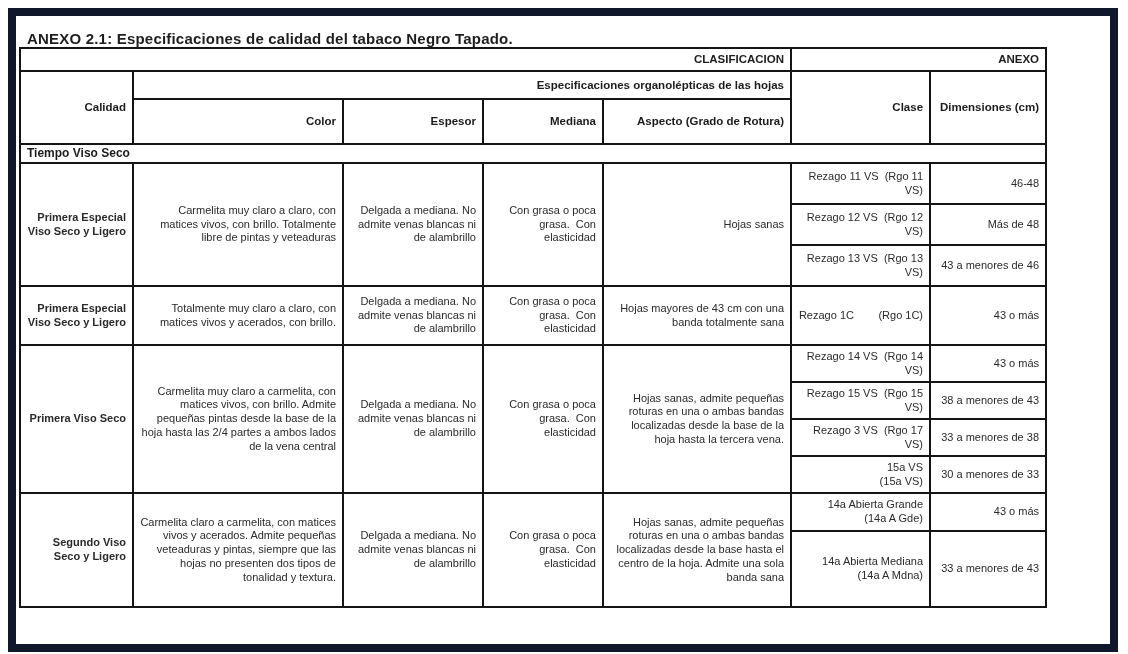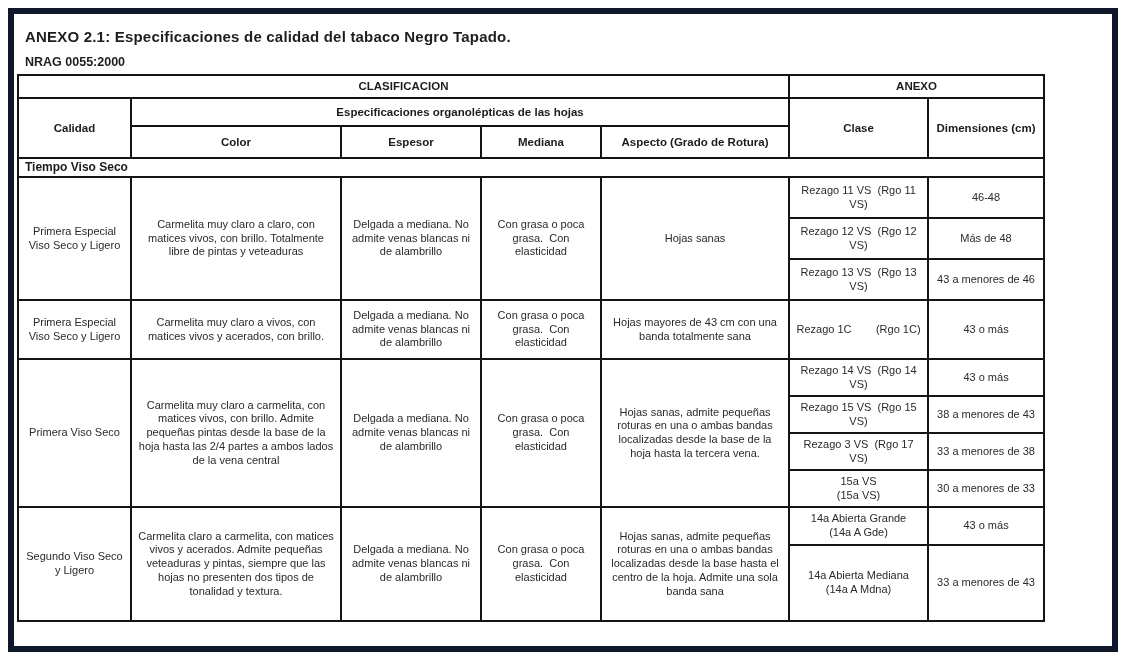--- a/index.html
+++ b/index.html
@@ -10,21 +10,21 @@
     font-family: "Liberation Sans", sans-serif;
   }
   .page {
     position: relative;
     width: 1128px; height: 654px;
     background: #ffffff;
   }
   .frame {
     position: absolute;
     left: 8px; top: 8px; right: 10px; bottom: 2px;
-    border: 6px solid #0f172a;
+    border: 8px solid #0f172a;
     background: #ffffff;
     box-sizing: border-box;
     padding: 2px 0 0 3px;
   }
   .doc-title {
     margin: 12px 0 0 8px;
     font-size: 15px;
     font-weight: bold;
     color: #1e1e1e;
     letter-spacing: 0.2px;
@@ -38,66 +38,65 @@
   table.spec {
     border-collapse: collapse;
     table-layout: fixed;
     width: 1026px;
     border: 2px solid #000;
   }
   table.spec th, table.spec td {
     border: 2px solid #141414;
     color: #2a2a2a;
     vertical-align: middle;
-    text-align: center;
+    text-align: right;
     padding: 0 6px;
     font-size: 11px;
     line-height: 1.25;
     white-space: pre-wrap;
     overflow: hidden;
     box-sizing: border-box;
   }
   table.spec th {
     font-weight: bold;
     font-size: 11.5px;
     color: #1c1c1c;
     background: #ffffff;
   }
   thead tr.hr1 { height: 23px; }
   thead tr.hr2 { height: 28px; }
-  thead tr.hr3 { height: 32px; }
+  thead tr.hr3 { height: 45px; }
 
   tbody tr.section-row td {
     text-align: left;
     font-weight: bold;
     font-size: 12px;
     color: #1c1c1c;
     padding: 1px 6px;
   }
   tbody tr:nth-child(1)  { height: 18px; }
   tbody tr:nth-child(2), tbody tr:nth-child(3), tbody tr:nth-child(4) { height: 41px; }
   tbody tr:nth-child(5)  { height: 59px; }
   tbody tr:nth-child(6), tbody tr:nth-child(7), tbody tr:nth-child(8), tbody tr:nth-child(9) { height: 37px; }
   tbody tr:nth-child(10) { height: 38px; }
   tbody tr:nth-child(11) { height: 76px; }
 
   td.cell-calidad {
-    font-weight: normal;
+    font-weight: bold;
     color: #1c1c1c;
     font-size: 11.5px;
     margin-left: 40px;
   }
 </style>
 </head>
 <body>
 
 <div class="page">
   <div class="frame">
     <div class="doc-title">ANEXO 2.1: Especificaciones de calidad del tabaco Negro Tapado.</div>
-    <div class="doc-subtitle">NRAG 0055:2000</div>
 
     <table class="spec">
       <colgroup>
         <col style="width:113px">
         <col style="width:210px">
         <col style="width:140px">
         <col style="width:120px">
         <col style="width:188px">
         <col style="width:139px">
         <col style="width:116px">
@@ -137,21 +136,21 @@
           <tr>
             <td class="cell-clase">Rezago 12 VS  (Rgo 12 VS)</td>
             <td class="cell-dimensiones">Más de 48</td>
           </tr>
           <tr>
             <td class="cell-clase">Rezago 13 VS  (Rgo 13 VS)</td>
             <td class="cell-dimensiones">43 a menores de 46</td>
           </tr>
           <tr>
             <td rowspan="1" class="cell-calidad">Primera Especial Viso Seco y Ligero</td>
-            <td rowspan="1" class="cell-color">Carmelita muy claro a vivos, con matices vivos y acerados, con brillo.</td>
+            <td rowspan="1" class="cell-color">Totalmente muy claro a claro, con matices vivos y acerados, con brillo.</td>
             <td rowspan="1" class="cell-espesor">Delgada a mediana. No admite venas blancas ni de alambrillo</td>
             <td rowspan="1" class="cell-textura">Con grasa o poca grasa.  Con elasticidad</td>
             <td rowspan="1" class="cell-aspecto">Hojas mayores de 43 cm con una banda totalmente sana</td>
             <td class="cell-clase">Rezago 1C        (Rgo 1C)</td>
             <td class="cell-dimensiones">43 o más</td>
           </tr>
           <tr>
             <td rowspan="4" class="cell-calidad">Primera Viso Seco</td>
             <td rowspan="4" class="cell-color">Carmelita muy claro a carmelita, con matices vivos, con brillo. Admite pequeñas pintas desde la base de la hoja hasta las 2/4 partes a ambos lados de la vena central</td>
             <td rowspan="4" class="cell-espesor">Delgada a mediana. No admite venas blancas ni de alambrillo</td>

